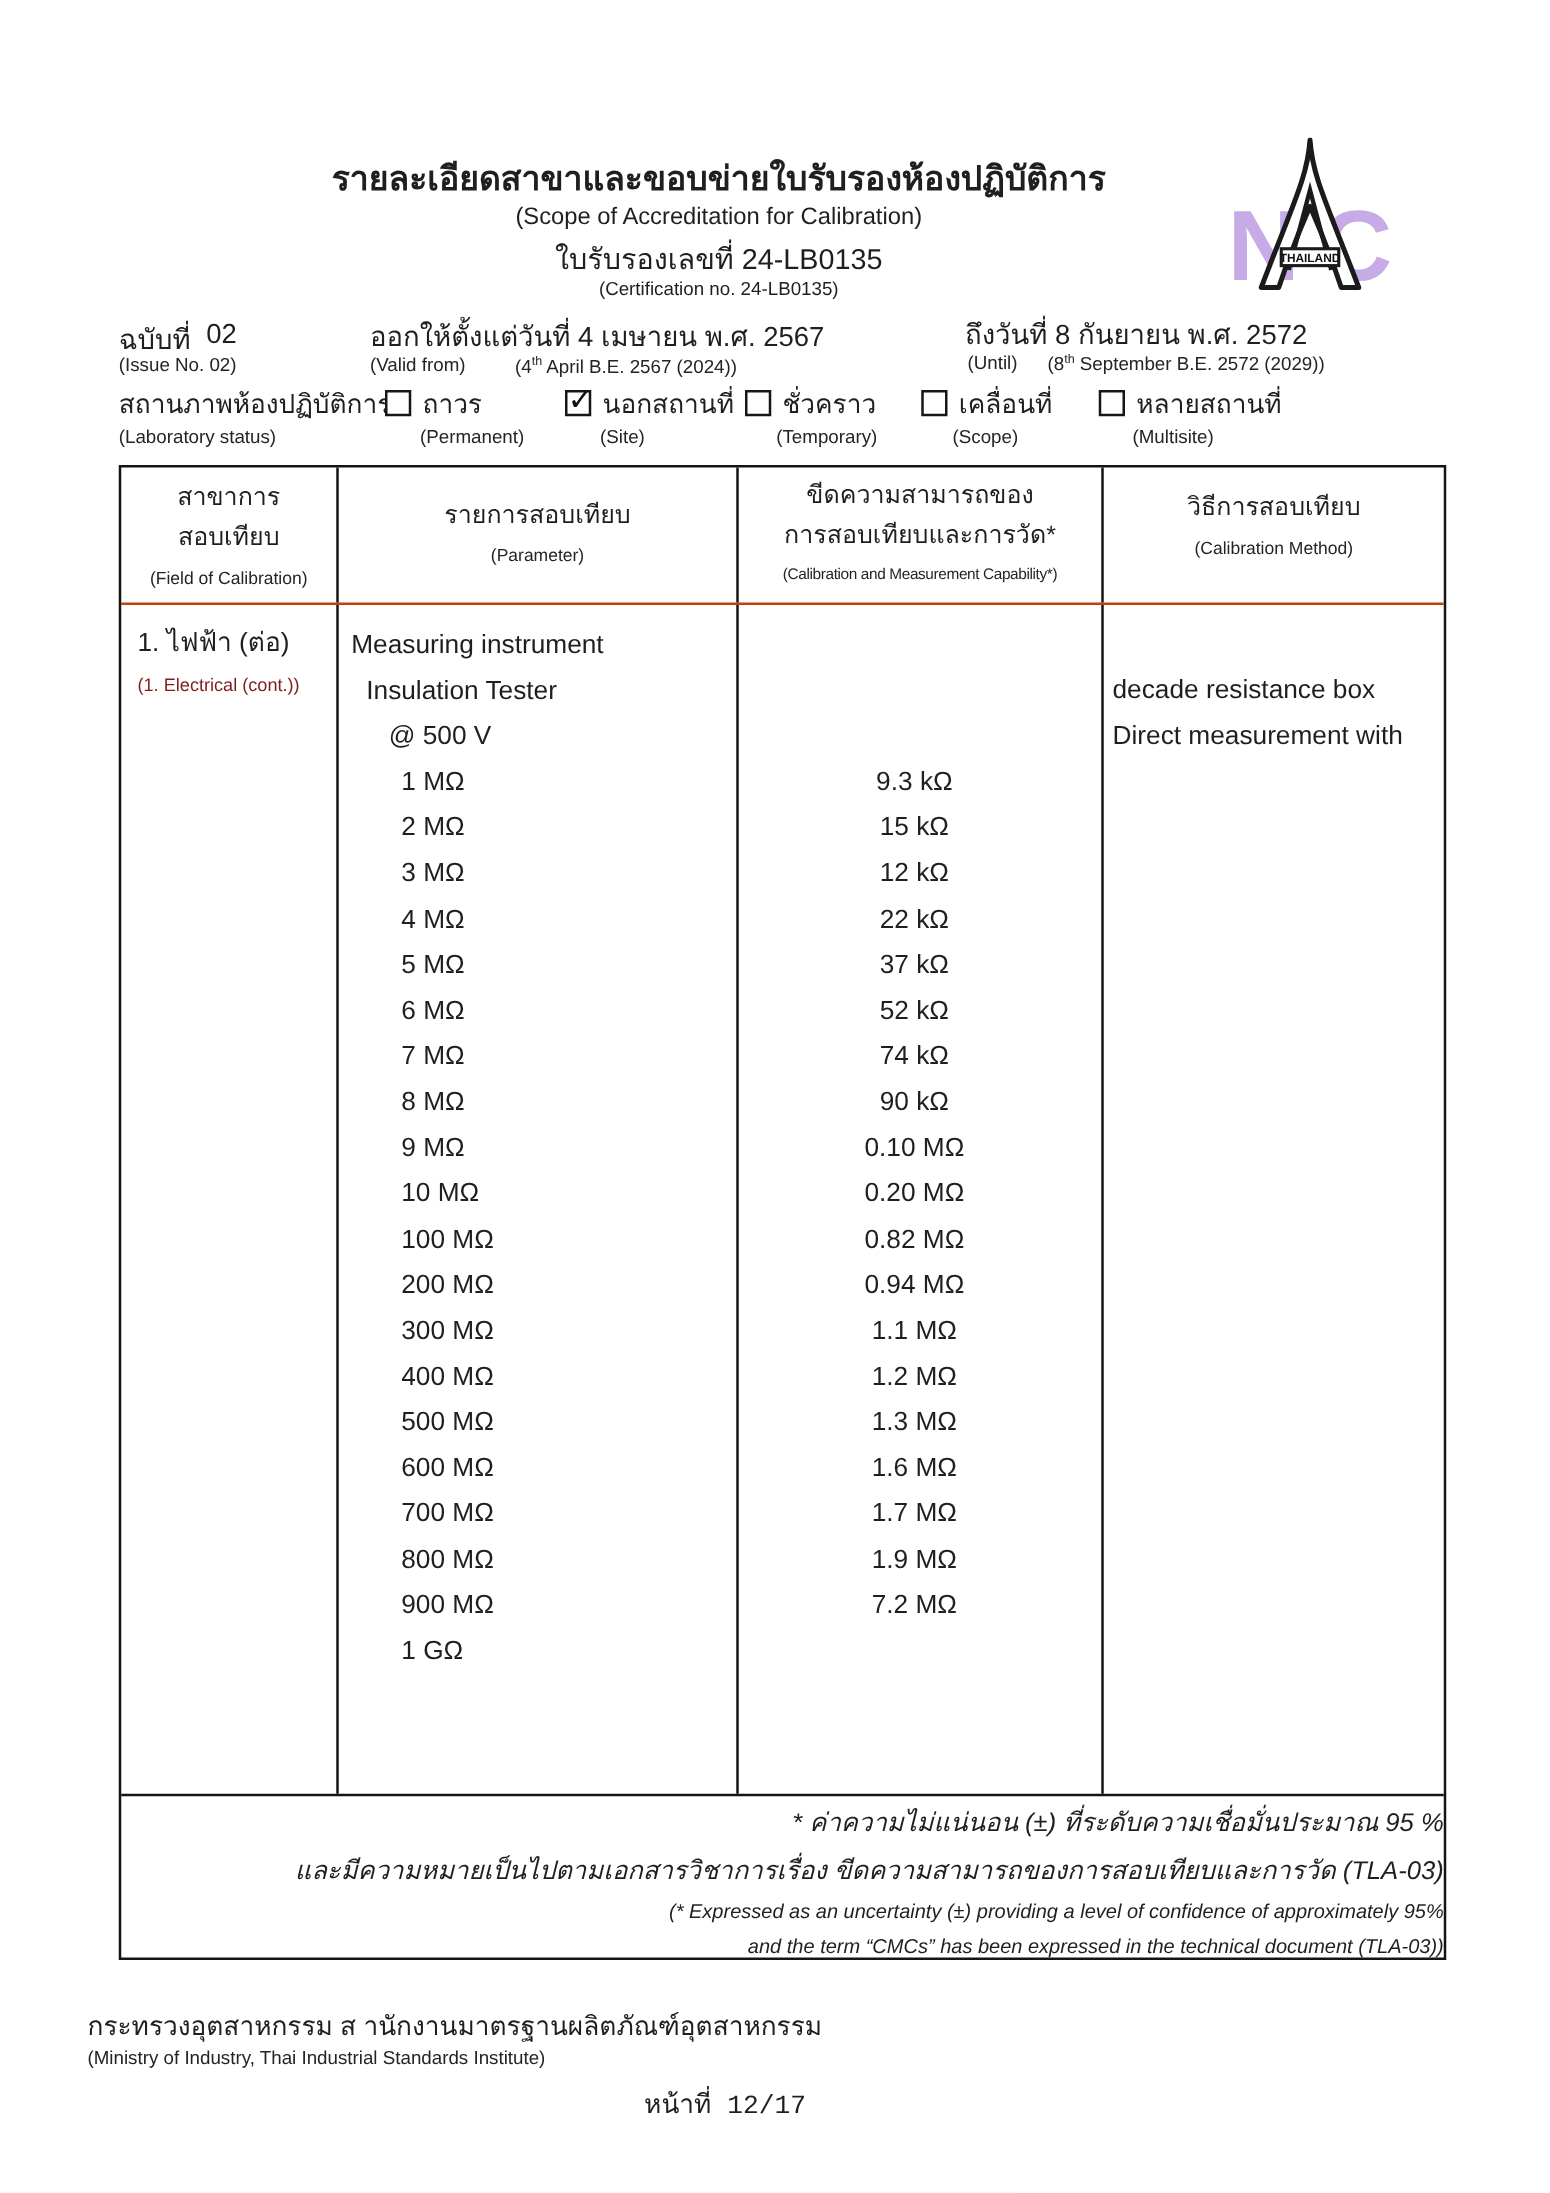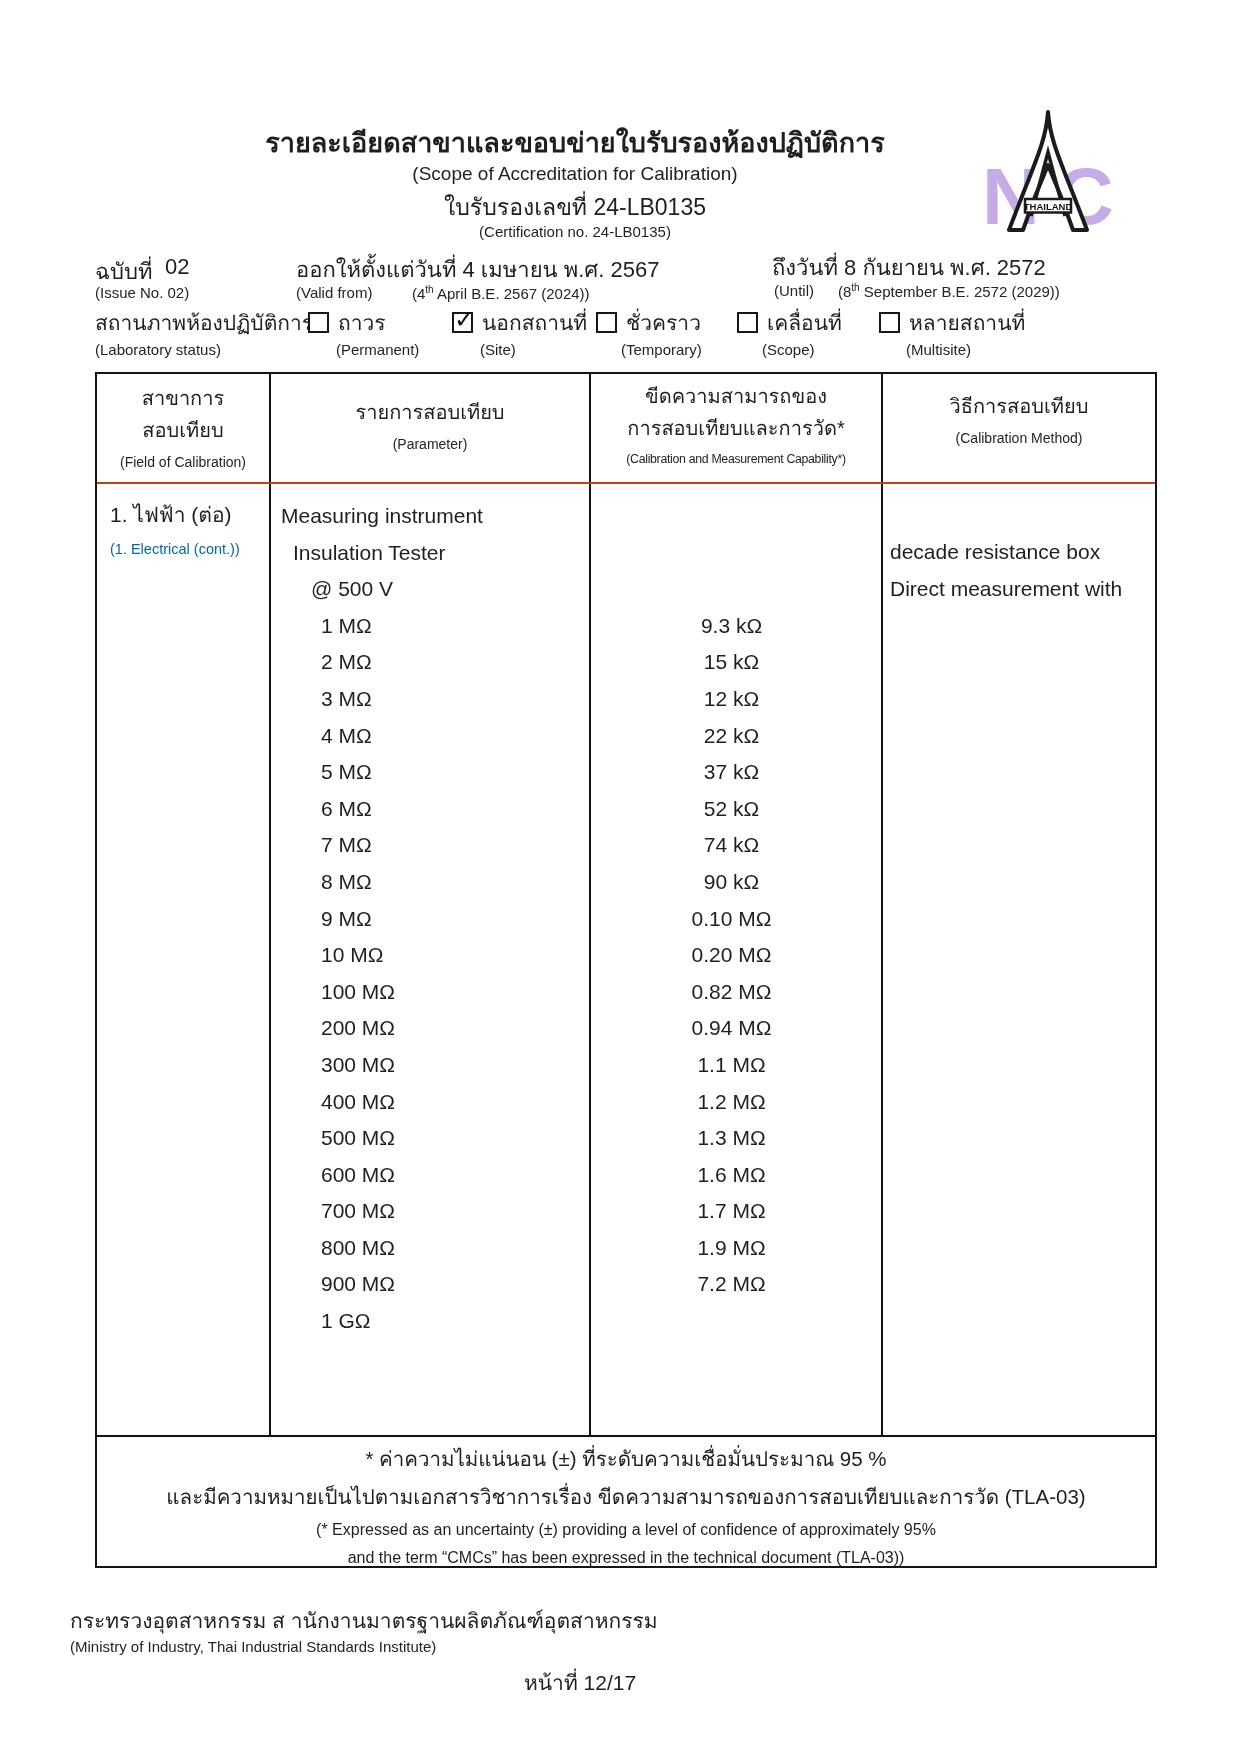--- a/index.html
+++ b/index.html
@@ -45,41 +45,41 @@
   .th-param  { padding-top:22px; }
   .th-cmc    { padding-top:6px; }
   .th-method { padding-top:16px; }
 
   .tbody { display:grid; grid-template-columns:174px 320px 292px 1fr; height:953px;
            border-bottom:2px solid #141414; }
   .tbody > div { border-right:2px solid #141414; }
   .tbody > div:last-child { border-right:none; }
   .td-field { padding:12px 6px 0 13px; }
   .field-th { font-size:21px; line-height:38px; }
-  .field-en { font-size:14.5px; line-height:30px; color:#0369a1; }
+  .field-en { font-size:14.5px; line-height:30px; color:#7f1d1d; }
   .td-param { padding-top:14px; }
   .pline { font-size:21px; line-height:36.6px; }
   .pline.lvl0 { padding-left:10px; }
   .pline.lvl1 { padding-left:22px; }
   .pline.lvl2 { padding-left:40px; }
   .pline.lvl3 { padding-left:50px; }
   .td-cmc { padding-top:14px; padding-right:52px; text-align:center;padding-left:43px; }
   .cmc-lines { margin-top:109.8px; }
   .cline { font-size:21px; line-height:36.6px; }
   .td-method { padding-top:50px; padding-left:7px; }
   .mline { font-size:21px; line-height:36.6px; }
 
-  .tfoot { height:129px; text-align:center; padding-top:3px; }
+  .tfoot { height:129px; text-align:right; padding-top:3px;font-style:italic; }
   .fn-th { font-size:20.5px; line-height:38px; }
   .fn-en { font-size:16px; line-height:28px; }
 
   
   .ministry-th { left:70px; top:1604px; font-size:21px; }
   .ministry-en { left:70px; top:1638px; font-size:15px; }
-  .page-no { position:absolute; left:0; top:1666px; width:1160px; text-align:center; font-size:21px; }
+  .page-no { position:absolute; left:0; top:1666px; width:1160px; text-align:center; font-size:21px;font-family:Liberation Mono, monospace; }
 </style>
 </head>
 <body>
 
 <div class="page">
 
   <div class="logo">
     <svg viewBox="0 0 132 126" width="132" height="126">
       <text x="0" y="114" font-size="80" font-weight="bold" fill="#c7abe6">N</text>
       <text x="74" y="114" font-size="80" font-weight="bold" fill="#c7abe6">C</text>

